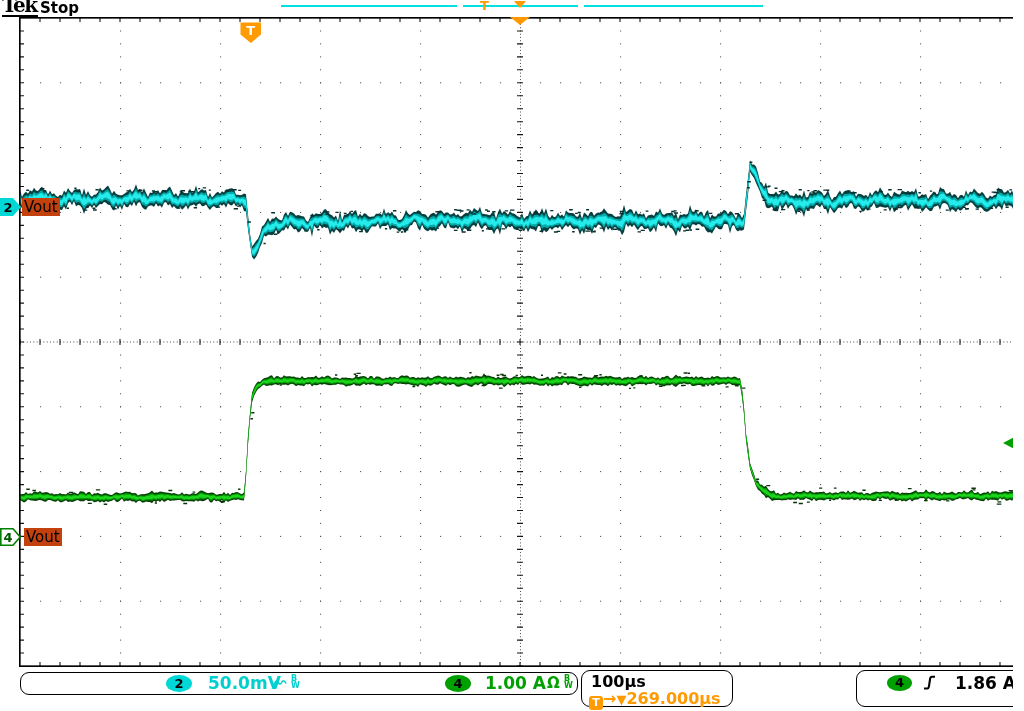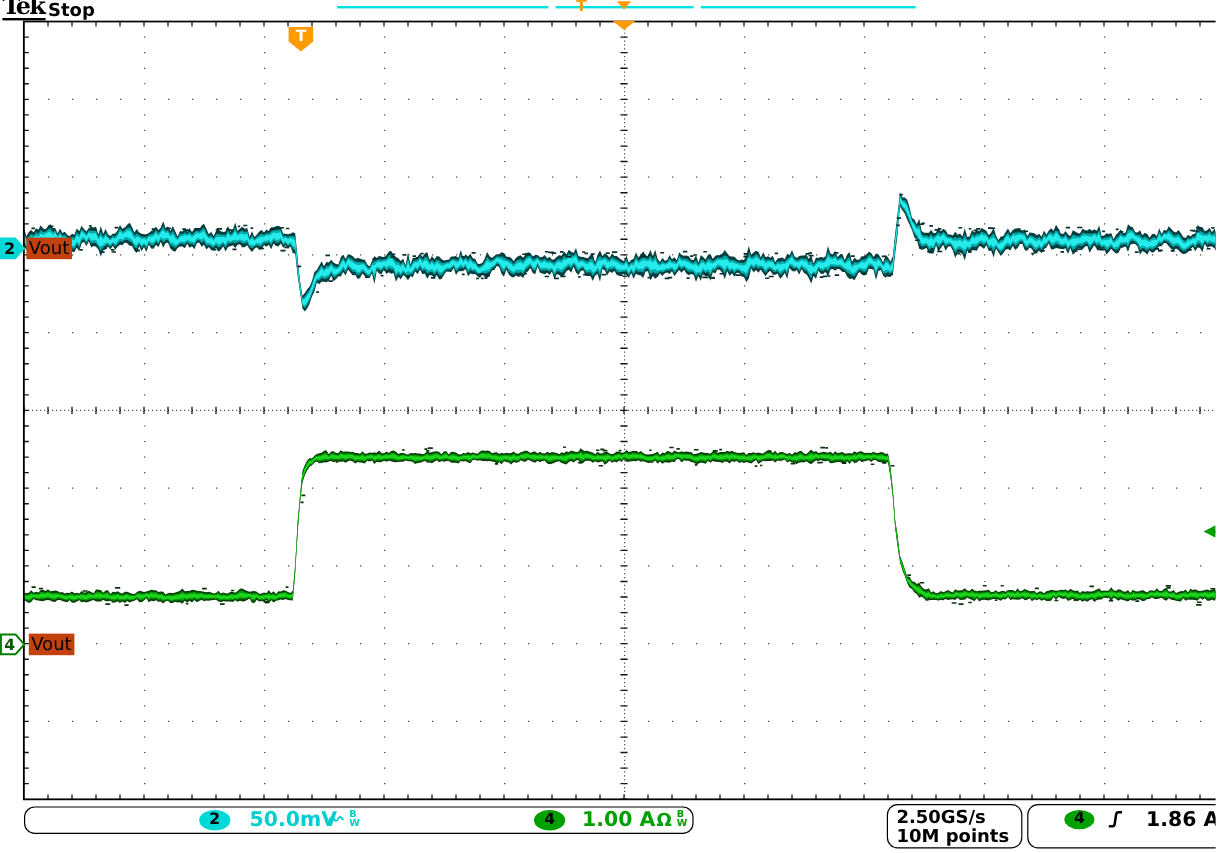--- a/index.html
+++ b/index.html
@@ -101,25 +101,27 @@
     </span>
     <div class="abs badge badge4" style="left:424px;top:1.5px;width:26px;height:17px;">4</div>
     <div class="abs greentx" style="left:464px;top:1px;">1.00 A</div>
     <div class="abs greentx" style="left:526px;top:1px;font-size:15px;">Ω</div>
     <span class="abs bwtag" style="left:543px;top:3px;color:#00A000;">
       <span>B</span>
         <span>W</span>
     </span>
   </div>
 
+  <div class="abs sbox" style="left:581px;top:670px;width:150px;height:35px;">
+    <div class="abs blacktx" style="left:9px;top:2px;">100µs</div>
+    <div class="abs" style="left:7px;top:18px;white-space:nowrap;">
+      <span class="ticon">T</span><span class="orangetx">→</span><span class="orangetx" style="font-size:13px;">▼</span><span class="orangetx">269.000µs</span>
+    </div>
+  </div>
 
-  <div class="abs sbox" style="left:739px;top:670px;width:111px;height:35px;">
-    <div class="abs blacktx" style="left:7px;top:2px;font-size:15px;">2.50GS/s</div>
-    <div class="abs blacktx" style="left:7px;top:18px;font-size:15px;">10M points</div>
-  </div>
 
   <div class="abs sbox" style="left:856px;top:670px;width:164px;height:35px;">
     <div class="abs badge badge4" style="left:30px;top:4px;width:25px;height:16px;line-height:16px;">4</div>
     <svg class="abs" style="left:66px;top:3px;" width="13" height="18" viewBox="0 0 13 18">
       <path d="M1,14.5 H4.2 Q5.6,14.5 5.9,12.7 L7.1,4.8 Q7.4,2.8 9,2.8 H12" fill="none" stroke="#000" stroke-width="2.1"></path>
     </svg>
     <div class="abs blacktx" style="left:98px;top:4px;font-size:17px;">1.86 A</div>
   </div>
 
 </div>

